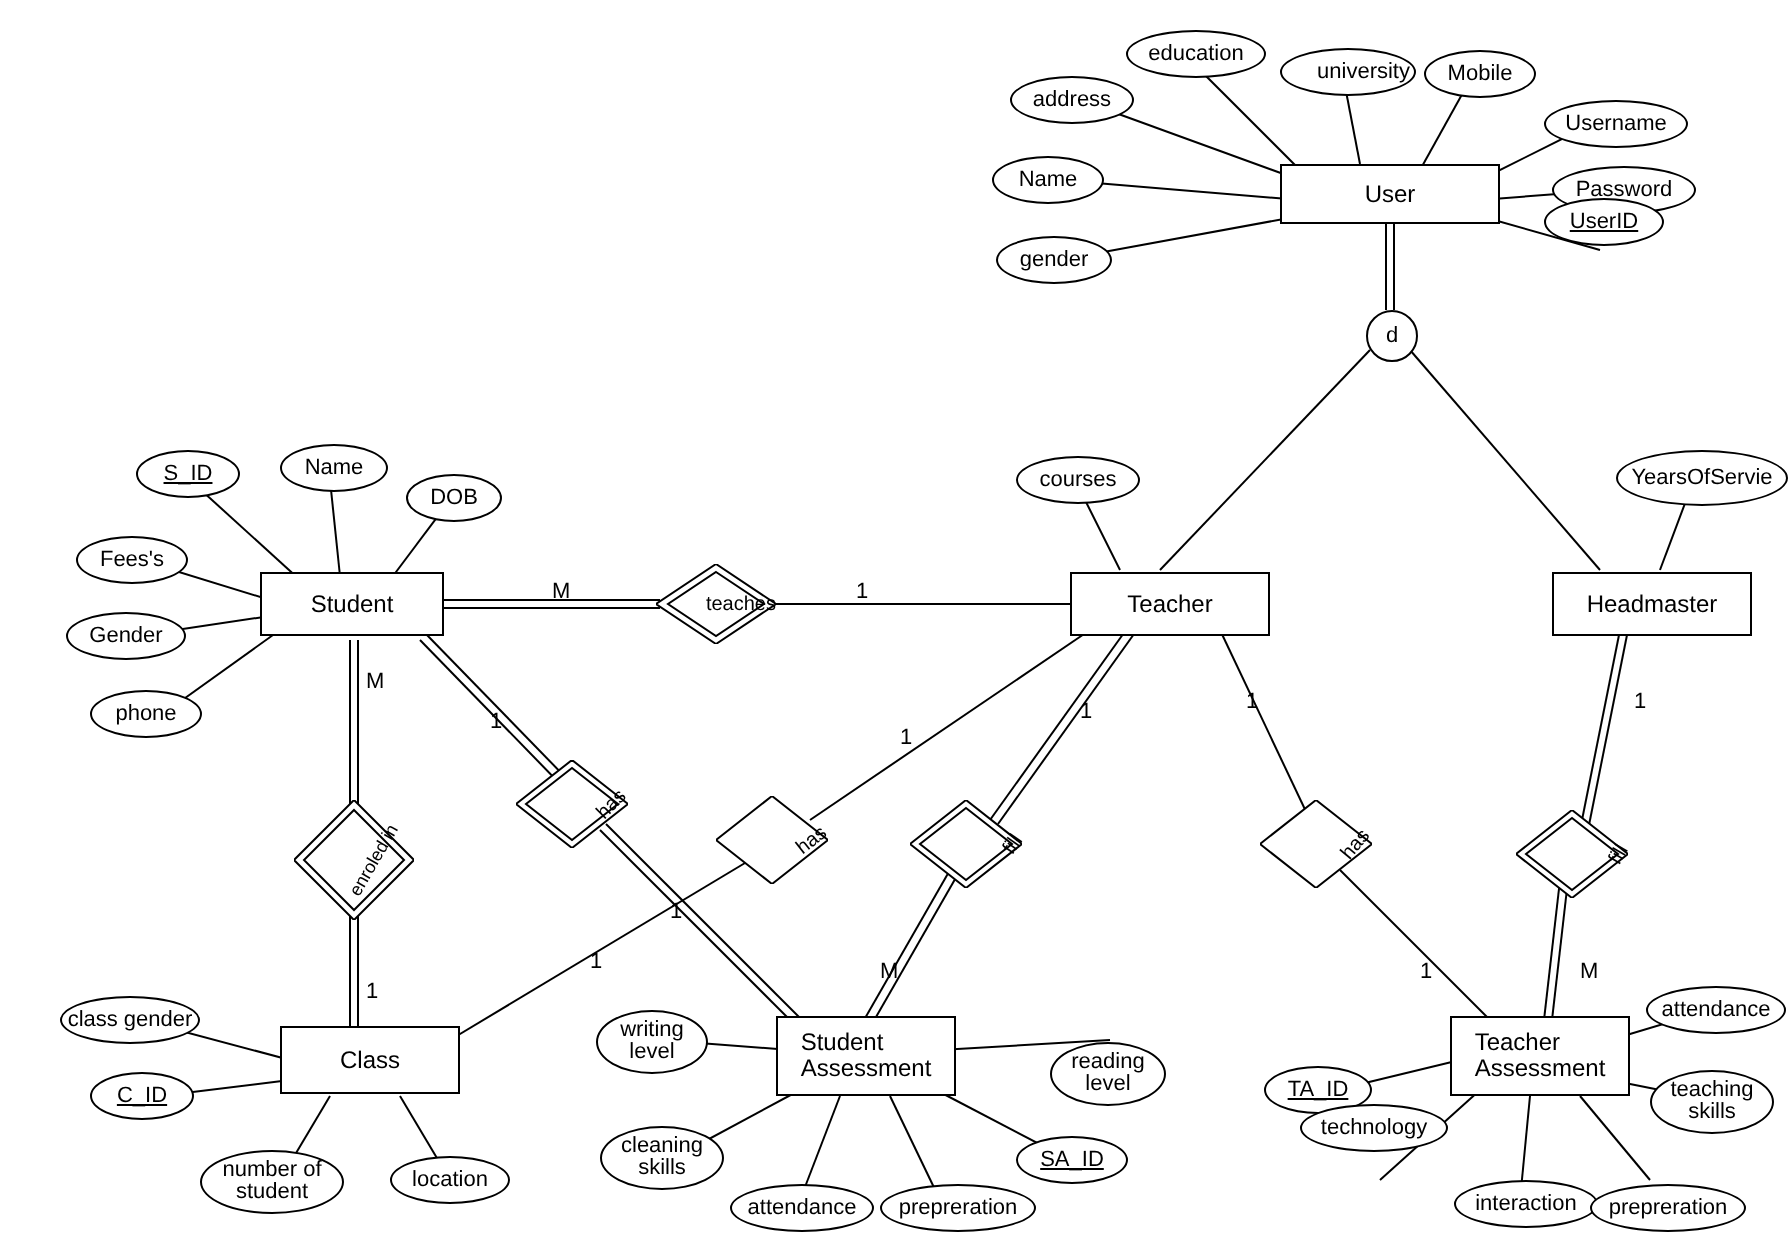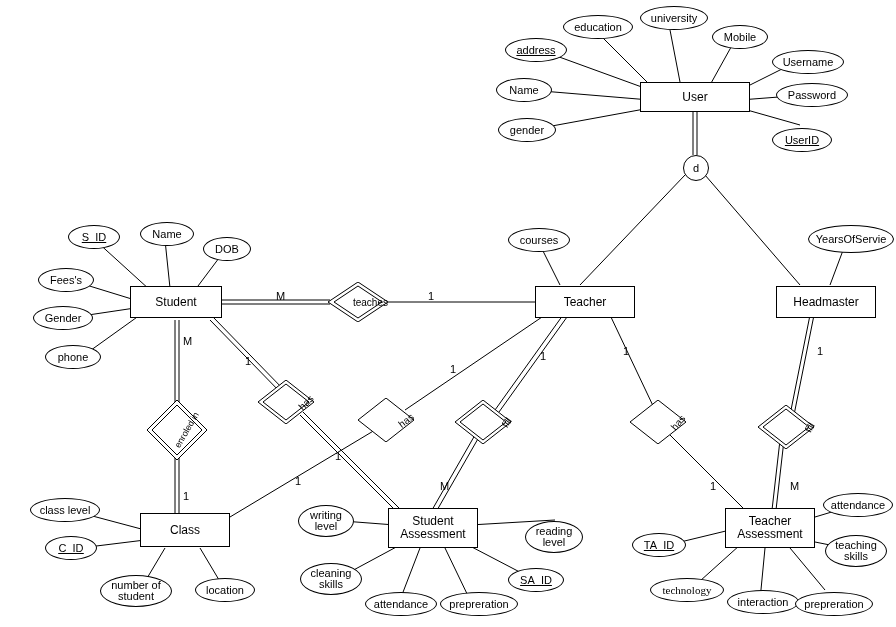--- a/index.html
+++ b/index.html
@@ -14,21 +14,21 @@
     position: relative;
     overflow: hidden;
   }
   .entity {
     position: absolute;
     border: 1px solid #000;
     background: #fff;
     display: flex;
     align-items: center;
     justify-content: center;
-    text-align: center;
+    text-align: left;
     box-sizing: border-box;
   }
   .attr {
     position: absolute;
     border: 1px solid #000;
     border-radius: 50%;
     background: #fff;
     display: flex;
     align-items: center;
     justify-content: center;
@@ -164,39 +164,39 @@
     <span>Headmaster</span>
   </div>
 <div class="entity" style="left:140px;top:513px;width:90px;height:34px;">
     <span>Class</span>
   </div>
 <div class="entity" style="left:388px;top:508px;width:90px;height:40px;white-space:pre-line;line-height:1.1;"><span>Student
 Assessment</span></div>
 <div class="entity" style="left:725px;top:508px;width:90px;height:40px;white-space:pre-line;line-height:1.1;"><span>Teacher
 Assessment</span></div>
 
-<div class="attr" style="left:505px;top:38px;width:62px;height:24px;text-decoration:underline;">
+<div class="attr" style="left:505px;top:38px;width:62px;height:24px;">
     <span>address</span>
   </div>
 <div class="attr" style="left:563px;top:15px;width:70px;height:24px;">
     <span>education</span>
   </div>
-<div class="attr" style="left:640px;top:6px;width:68px;height:24px;">
+<div class="attr" style="left:640px;top:24px;width:68px;height:24px;justify-content:flex-end;">
     <span>university</span>
   </div>
 <div class="attr" style="left:712px;top:25px;width:56px;height:24px;">
     <span>Mobile</span>
   </div>
 <div class="attr" style="left:772px;top:50px;width:72px;height:24px;">
     <span>Username</span>
   </div>
 <div class="attr" style="left:776px;top:83px;width:72px;height:24px;">
     <span>Password</span>
   </div>
-<div class="attr" style="left:772px;top:128px;width:60px;height:24px;">
+<div class="attr" style="left:772px;top:99px;width:60px;height:24px;">
     <span class="ul">UserID</span>
   </div>
 <div class="attr" style="left:496px;top:78px;width:56px;height:24px;">
     <span>Name</span>
   </div>
 <div class="attr" style="left:498px;top:118px;width:58px;height:24px;">
     <span>gender</span>
   </div>
 
 <div class="circ" style="left:683px;top:155px;">
@@ -224,21 +224,21 @@
     <span>Fees's</span>
   </div>
 <div class="attr" style="left:33px;top:306px;width:60px;height:24px;">
     <span>Gender</span>
   </div>
 <div class="attr" style="left:45px;top:345px;width:56px;height:24px;">
     <span>phone</span>
   </div>
 
 <div class="attr" style="left:30px;top:498px;width:70px;height:24px;">
-    <span>class level</span>
+    <span>class gender</span>
   </div>
 <div class="attr" style="left:45px;top:536px;width:52px;height:24px;text-decoration:underline;">
     <span class="ul">C_ID</span>
   </div>
 <div class="attr" style="left:100px;top:575px;width:72px;height:32px;white-space:pre-line;line-height:1;"><span>number of
 student</span></div>
 <div class="attr" style="left:195px;top:578px;width:60px;height:24px;">
     <span>location</span>
   </div>
 
@@ -254,21 +254,21 @@
   </div>
 <div class="attr" style="left:508px;top:568px;width:56px;height:24px;">
     <span class="ul">SA_ID</span>
   </div>
 <div class="attr" style="left:525px;top:505px;width:58px;height:32px;white-space:pre-line;line-height:1;margin-top:16px;"><span>reading
 level</span></div>
 
 <div class="attr" style="left:632px;top:533px;width:54px;height:24px;">
     <span class="ul">TA_ID</span>
   </div>
-<div class="attr" style="left:650px;top:578px;width:74px;height:24px;font-family:Liberation Serif, serif;">
+<div class="attr" style="left:650px;top:552px;width:74px;height:24px;">
     <span>technology</span>
   </div>
 <div class="attr" style="left:727px;top:590px;width:72px;height:24px;">
     <span>interaction</span>
   </div>
 <div class="attr" style="left:795px;top:544px;width:78px;height:24px;margin-top:48px;">
     <span>prepreration</span>
   </div>
 <div class="attr" style="left:825px;top:535px;width:62px;height:32px;white-space:pre-line;line-height:1;"><span>teaching
 skills</span></div>

